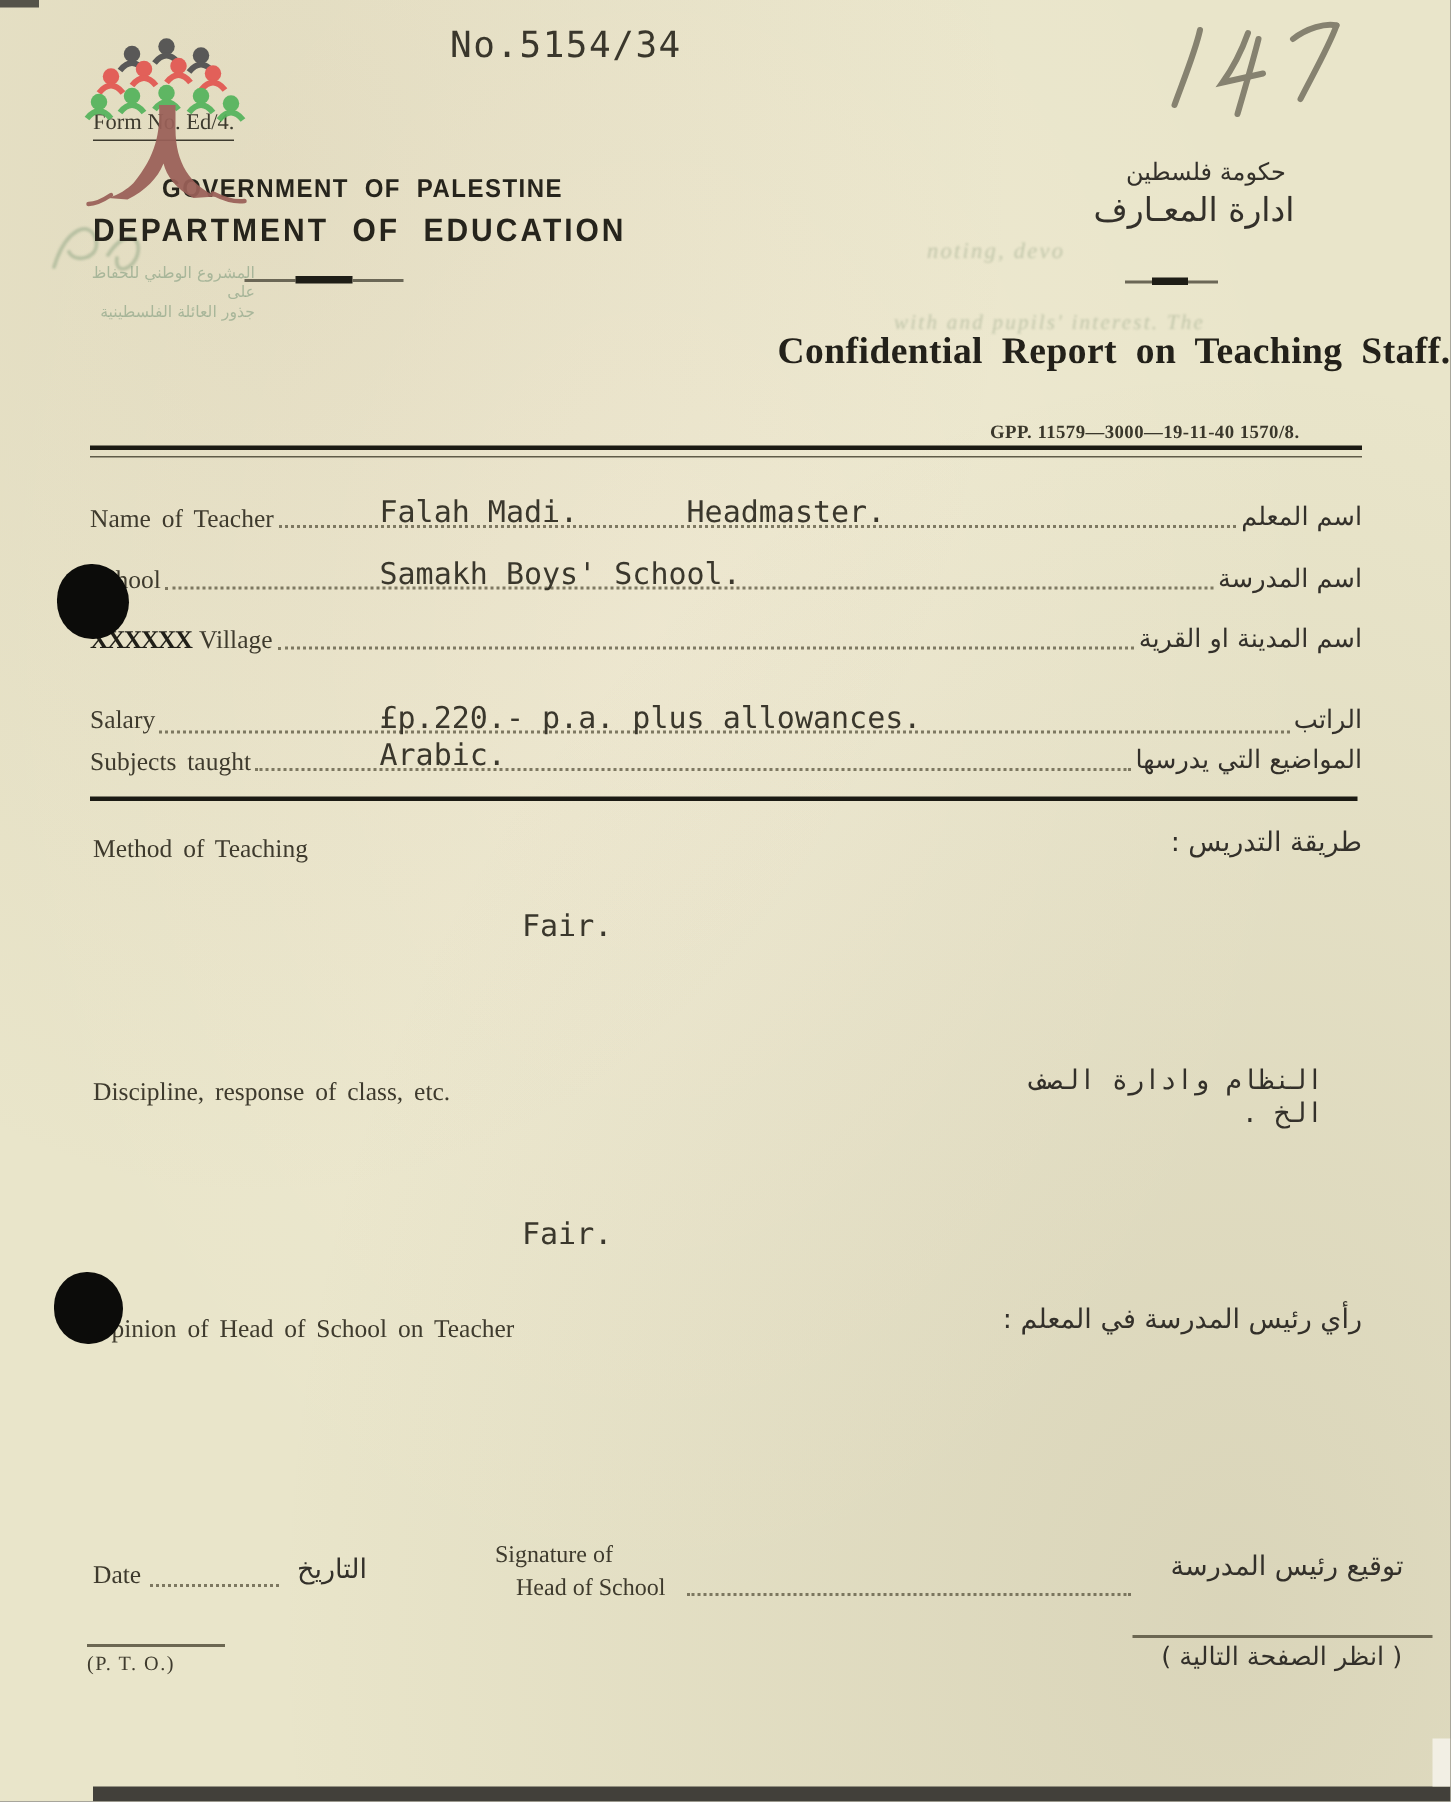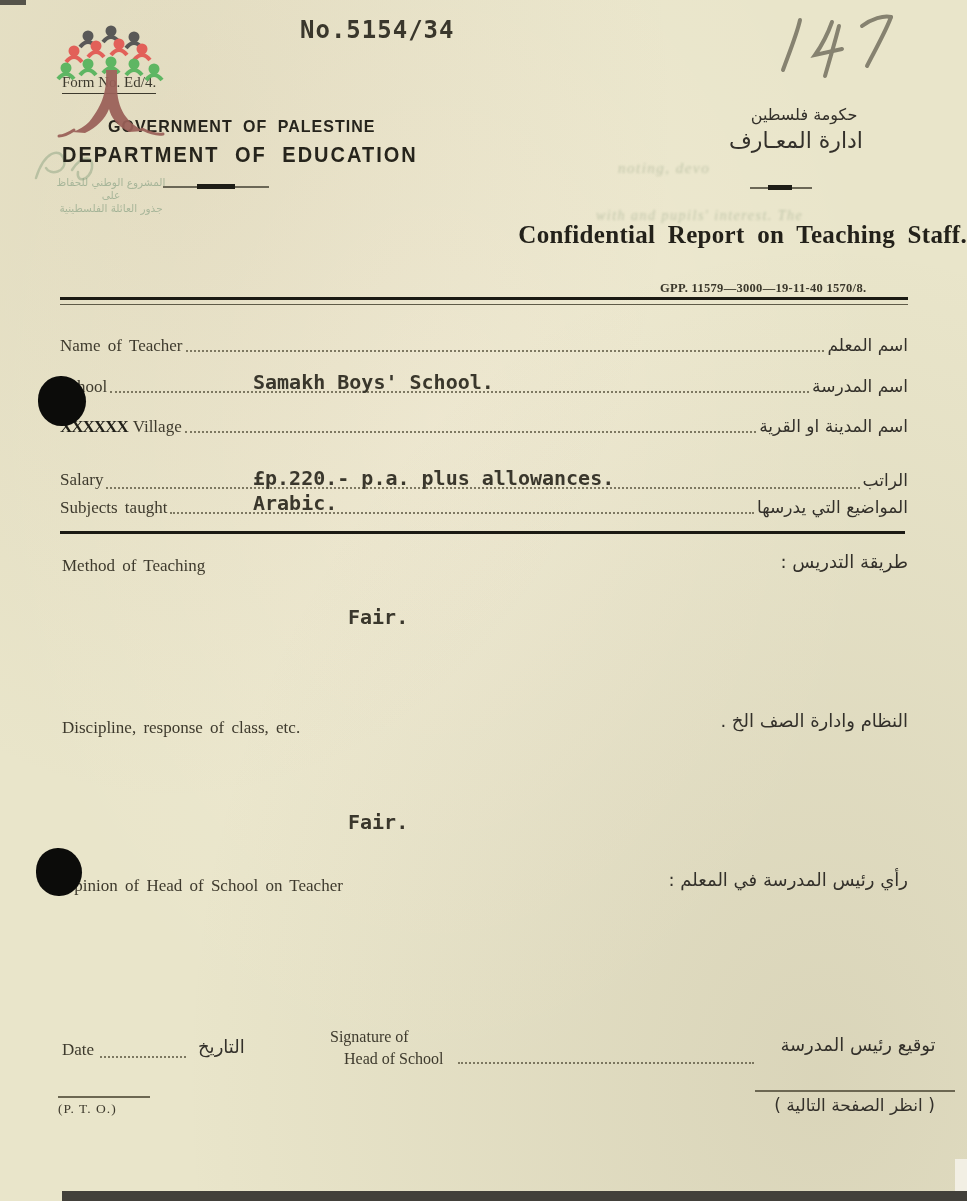--- a/index.html
+++ b/index.html
@@ -6,21 +6,21 @@
   .page{
     position:relative;width:967px;height:1201px;overflow:hidden;
     background:
       radial-gradient(ellipse at 18% 10%, rgba(160,130,95,.10), transparent 45%),
       radial-gradient(ellipse at 85% 90%, rgba(125,115,85,.14), transparent 55%),
       radial-gradient(ellipse at 45% 35%, rgba(255,246,232,.30), transparent 60%),
       #e9e5ca;
     font-family:"Liberation Serif", serif;color:#2b2920;
   }
   .abs{position:absolute;}
-  .mono{font-family:"DejaVu Sans Mono", monospace;font-weight:bold;color:#3a372c;}
+  .mono{font-family:"DejaVu Sans Mono", monospace;font-weight:normal;color:#3a372c;}
   .ar{font-family:"DejaVu Sans", sans-serif;direction:rtl;color:#33302a;}
   .serif-lbl{font-family:"Liberation Serif", serif;font-size:17px;color:#3e3a2d;word-spacing:3px;}
   .ref-no{font-size:24px;letter-spacing:1px;}
   .org-en1{font-family:"Liberation Sans", sans-serif;font-weight:900;font-size:16px;letter-spacing:1px;word-spacing:5px;color:#26241c;transform:scaleY(1.08);}
   .org-en2{font-family:"Liberation Sans", sans-serif;font-weight:900;font-size:20px;letter-spacing:2px;word-spacing:8px;color:#26241c;transform:scaleY(1.08);}
   .title-en{left:0;right:0;text-align:right;font-size:25px;font-weight:bold;word-spacing:6px;letter-spacing:.3px;color:#23211a;}
   .title-ar{left:0;right:0;text-align:center;font-size:20px;}
   .print-code{font-size:12.5px;font-weight:bold;color:#3a372b;letter-spacing:.3px;}
   .rule3{display:flex;align-items:center;}
   .rule3 .thin{height:2px;background:#6b6756;}
@@ -33,21 +33,21 @@
   .frow .val{position:absolute;left:193px;bottom:3px;font-size:20px;white-space:pre;z-index:2;}
   .struck{font-weight:bold;letter-spacing:-1px;color:#201f18;margin-right:5px;}
   .sec-lbl{font-size:17px;color:#3e3a2d;word-spacing:3px;}
   .sec-ar{font-size:18px;}
   .resp{font-size:20px;}
   .hole{background:#0c0c0a;border-radius:48% 52% 50% 50%;z-index:6;}
   .dotline{border-bottom:2px dotted rgba(95,90,68,.78);}
   .overline{height:2px;background:#6c6752;}
   .small-lbl{font-size:16px;color:#3e3a2d;}
   .pto{font-size:13.5px;color:#3e3a2d;letter-spacing:1px;}
-  .wm{font-size:10.5px;line-height:13px;text-align:center;color:rgba(118,150,120,.55);z-index:4;}
+  .wm{font-size:10.5px;line-height:13px;text-align:right;color:rgba(118,150,120,.55);z-index:4;}
   .ghost{color:rgba(100,126,92,.30);filter:blur(.8px);font-style:italic;letter-spacing:1.5px;font-size:15px;white-space:nowrap;}
   .band{background:#42403a;z-index:7;}
   .sliver{background:#f2efe4;z-index:8;}
 </style>
 </head>
 <body>
 
 <div class="page">
 
   <div class="abs mono ref-no" style="left:300px;top:16px;">No.5154/34</div>
@@ -156,20 +156,21 @@
 
   <div class="abs title-en" style="top:221px;">Confidential Report on Teaching Staff.</div>
   <div class="abs print-code" style="left:660px;top:281px;">GPP. 11579—3000—19-11-40  1570/8.</div>
 
   <div class="abs hr-heavy" style="left:60px;top:297px;width:848px;"></div>
   <div class="abs hr-thin" style="left:60px;top:304px;width:848px;"></div>
 
   <div class="frow" style="top:330px;">
     <span class="serif-lbl">Name of Teacher</span>
     <span class="fill"></span>
+    <span class="mono val">Falah Madi.      Headmaster.</span>
     <span class="ar ar-lbl">اسم المعلم</span>
   </div>
 
   <div class="frow" style="top:371px;">
     <span class="serif-lbl">School</span>
     <span class="fill"></span>
     <span class="mono val">Samakh Boys' School.</span>
     <span class="ar ar-lbl">اسم المدرسة</span>
   </div>
 
@@ -193,21 +194,21 @@
     <span class="ar ar-lbl">المواضيع التي يدرسها</span>
   </div>
 
   <div class="abs hr-heavy" style="left:60px;top:531px;width:845px;"></div>
 
   <div class="abs sec-lbl" style="left:62px;top:556px;">Method of Teaching</div>
   <div class="abs ar sec-ar" style="left:708px;top:551px;width:200px;">طريقة التدريس :</div>
   <div class="abs mono resp" style="left:348px;top:605px;">Fair.</div>
 
   <div class="abs sec-lbl" style="left:62px;top:718px;">Discipline, response of class, etc.</div>
-  <div class="abs ar sec-ar" style="left:688px;top:710px;width:220px;">النظام وادارة الصف الخ .</div>
+  <div class="abs ar sec-ar" style="left:662px;top:710px;width:220px;font-family:Liberation Mono, monospace;">النظام وادارة الصف الخ .</div>
   <div class="abs mono resp" style="left:348px;top:810px;">Fair.</div>
 
   <div class="abs sec-lbl" style="left:62px;top:876px;">Opinion of Head of School on Teacher</div>
   <div class="abs ar sec-ar" style="left:658px;top:869px;width:250px;">رأي رئيس المدرسة في المعلم :</div>
 
   <div class="abs hole" style="left:38px;top:376px;width:48px;height:50px;"></div>
   <div class="abs hole" style="left:36px;top:848px;width:46px;height:48px;"></div>
 
   <div class="abs serif-lbl" style="left:62px;top:1040px;">Date</div>
   <div class="abs dotline" style="left:100px;top:1056px;width:86px;"></div>

